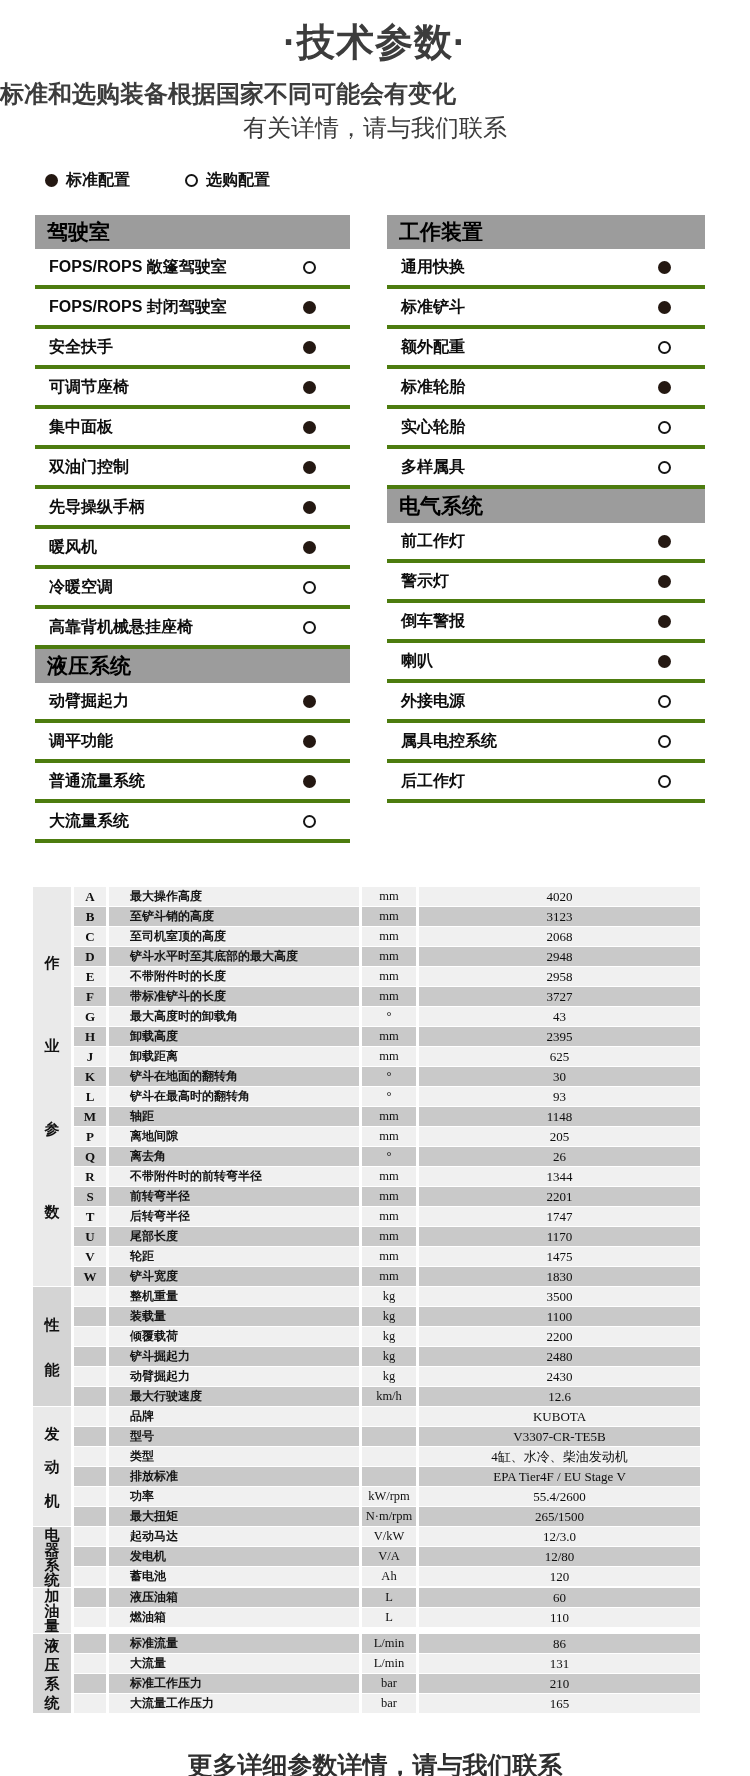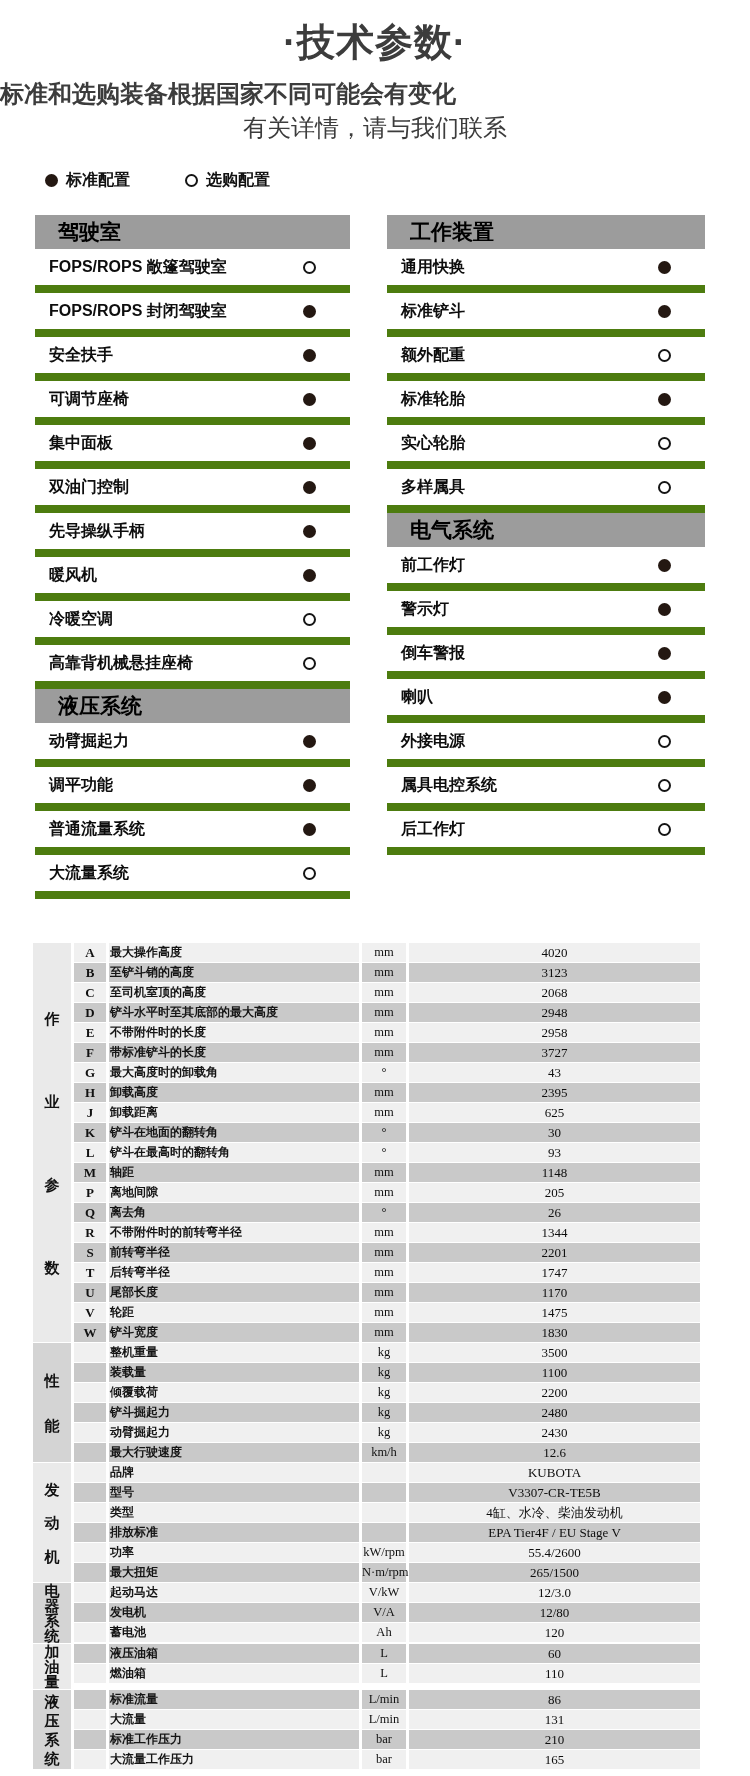--- a/index.html
+++ b/index.html
@@ -26,26 +26,26 @@
   .dot.filled{background:var(--dot-color);}
   .dot.hollow{background:#fff;border:2px solid #151515;}
 
   
   .columns{display:flex;margin:24px 45px 0 35px;gap:37px;align-items:flex-start;}
   .eq-col{flex:none;}
   .eq-col.left{width:315px;}
   .eq-col.right{width:318px;}
   .eq-header{
     height:34px;line-height:34px;background:var(--bar-bg);
-    padding-left:23px;font-size:21px;font-weight:bold;color:#000;
+    padding-left:12px;font-size:21px;font-weight:bold;color:#000;
     box-sizing:border-box;
   }
   .eq-row{
     height:36px;display:flex;align-items:center;
-    padding-left:14px;border-bottom:8px solid #4d7c0f;box-sizing:content-box;
+    padding-left:14px;border-bottom:4px solid #4d7c0f;box-sizing:content-box;
   }
   .eq-label{font-size:16px;font-weight:bold;color:#0d0d0d;}
   .eq-row .dot{margin-left:auto;margin-right:34px;}
 
   
   .spec-table{margin:44px 50px 0 33px;width:667px;}
   .tgroup{display:flex;margin-bottom:1px;}
   .gcell{
     width:38px;flex:none;margin-right:3px;
     display:flex;flex-direction:column;justify-content:space-evenly;align-items:center;
@@ -56,26 +56,26 @@
   .grows{flex:1;min-width:0;}
   .t-row{display:flex;height:19px;margin-bottom:1px;}
   .t-row:last-child{margin-bottom:0;}
   .t-row.light > div{background:var(--row-light);}
   .t-row.dark > div{background:var(--row-dark);}
   .c-letter{
     width:32px;flex:none;margin-right:3px;text-align:center;line-height:19px;
     font-family:"Liberation Serif","DejaVu Serif",serif;font-size:13px;font-weight:bold;color:#111;
   }
   .c-desc{
-    width:250px;flex:none;margin-right:3px;padding-left:1px;box-sizing:border-box;
+    width:250px;flex:none;margin-right:3px;padding-left:21px;box-sizing:border-box;
     line-height:19px;font-size:12px;font-weight:bold;color:#151515;
     white-space:nowrap;overflow:hidden;
   }
   .c-unit{
-    width:44px;flex:none;margin-right:3px;text-align:center;line-height:19px;
+    width:54px;flex:none;margin-right:3px;text-align:center;line-height:19px;
     font-family:"Liberation Serif","DejaVu Serif",serif;font-size:12.5px;color:#111;
   }
   .c-value{
     flex:1;min-width:0;text-align:center;line-height:19px;
     font-family:"Liberation Serif","DejaVu Serif",serif;font-size:13px;color:#0d0d0d;
   }
 
   
   .footer{margin-top:36px;text-align:center;font-size:25px;font-weight:bold;color:#2f2f2f;}
 </style>

